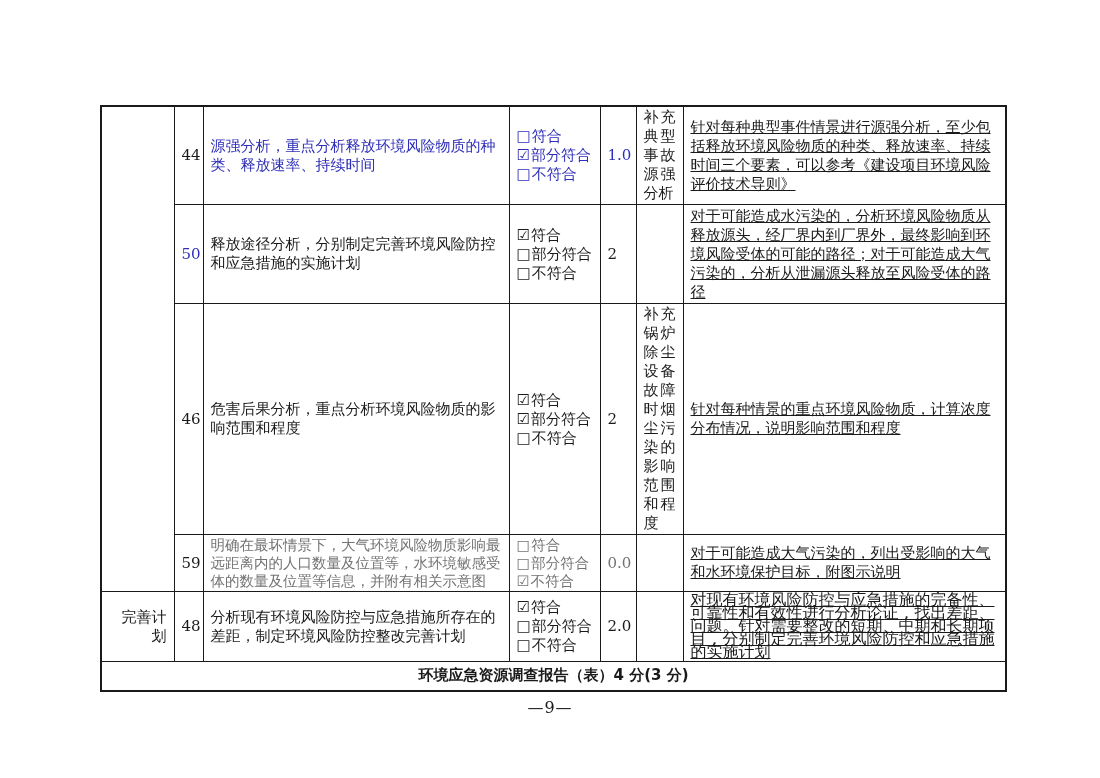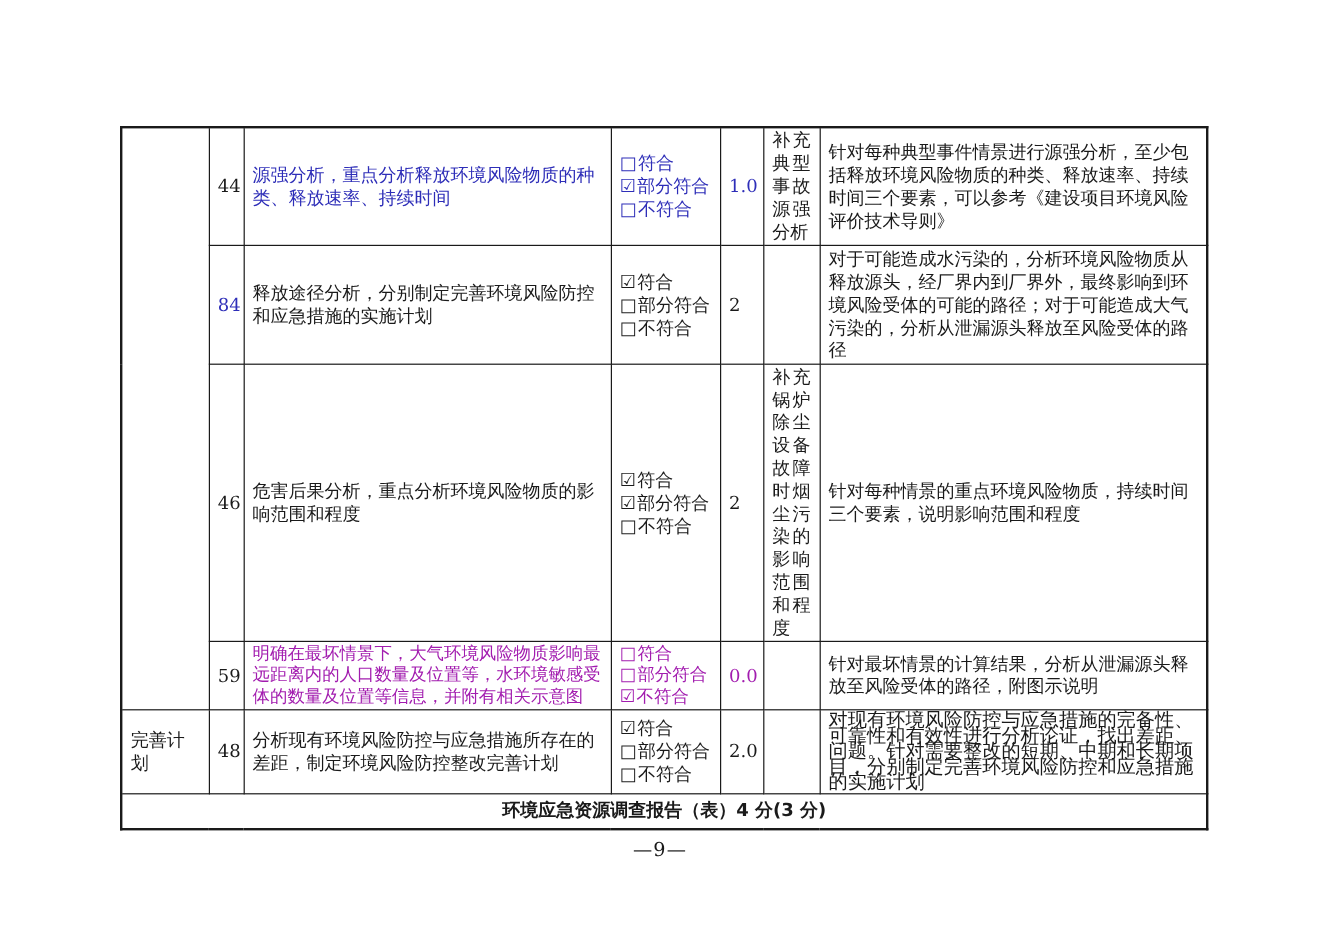--- a/index.html
+++ b/index.html
@@ -14,40 +14,40 @@
     border-collapse:collapse;table-layout:fixed;
     border:2px solid #1a1a1a;
   }
   table.assess td{
     border:1px solid #1a1a1a;
     padding:1px 7px;
     font-size:15px;line-height:19px;
     vertical-align:middle;
     overflow:hidden;
   }
-  td.cat{text-align:left;padding:1px 2px;}
+  td.cat{text-align:right;padding:1px 2px;}
   td.num{text-align:right;padding:1px 0;}
   td.desc{}
   td.check{padding:1px 4px;line-height:21px;}
   td.check .opt{display:flex;align-items:center;white-space:nowrap;}
   td.check .mark{margin-right:1px;}
   td.score{vertical-align:top;padding:2px 4px;font-size:14px;line-height:16px;}
   td.comment{vertical-align:top;padding:2px 5px;font-size:14px;line-height:17.6px;}
-  td.review{font-size:14.5px;line-height:19.5px;padding:1px 8px;}
+  td.review{font-size:14.5px;line-height:19.5px;padding:1px 8px;text-decoration:underline;}
   tr.r47 td.desc,tr.r47 td.check{line-height:18px;font-size:14.5px;}
   tr.r48 td.review{font-size:16px;line-height:12.9px;}
   td.footer{
     text-align:center;font-weight:bold;font-size:15px;line-height:18px;
     font-family:"DejaVu Sans","Liberation Sans",sans-serif;
     padding:1px 4px;
   }
   .vline{display:flex;justify-content:space-between;}
   .vline.vlast{justify-content:flex-start;}
   .c-blue{color:#2e2eb8;}
-  .c-red{color:#a21caf;}
+  .c-red{color:#737373;}
   .page-num{
     position:absolute;left:0;right:0;top:698px;
     text-align:center;font-size:16px;letter-spacing:1px;
   }
   
   tr.r44{height:88px;}
   tr.r45{height:99px;}
   tr.r46{height:215px;}
   tr.r47{height:56px;}
   tr.r48{height:70px;}
@@ -105,21 +105,21 @@
               <span>强</span>
             </div>
             <div class="vline vlast">
               <span>分</span>
               <span>析</span>
             </div>
           </td>
         <td class="review">针对每种典型事件情景进行源强分析，至少包括释放环境风险物质的种类、释放速率、持续时间三个要素，可以参考《建设项目环境风险评价技术导则》</td>
       </tr>
       <tr class="r45">
-        <td class="num c-blue">84</td>
+        <td class="num c-blue">50</td>
         <td class="desc">释放途径分析，分别制定完善环境风险防控和应急措施的实施计划</td>
         <td class="check">
             <div class="opt">
               <span class="mark">☑</span>
               <span>符合</span>
             </div>
             <div class="opt">
               <span class="mark">□</span>
               <span>部分符合</span>
             </div>
@@ -192,42 +192,42 @@
               <span>围</span>
             </div>
             <div class="vline">
               <span>和</span>
               <span>程</span>
             </div>
             <div class="vline vlast">
               <span>度</span>
             </div>
           </td>
-        <td class="review">针对每种情景的重点环境风险物质，持续时间三个要素，说明影响范围和程度</td>
+        <td class="review">针对每种情景的重点环境风险物质，计算浓度分布情况，说明影响范围和程度</td>
       </tr>
       <tr class="r47">
         <td class="num">59</td>
         <td class="desc c-red">明确在最坏情景下，大气环境风险物质影响最远距离内的人口数量及位置等，水环境敏感受体的数量及位置等信息，并附有相关示意图</td>
         <td class="check c-red">
             <div class="opt">
               <span class="mark">□</span>
               <span>符合</span>
             </div>
             <div class="opt">
               <span class="mark">□</span>
               <span>部分符合</span>
             </div>
             <div class="opt">
               <span class="mark">☑</span>
               <span>不符合</span>
             </div>
           </td>
         <td class="score c-red">0.0</td>
         <td class="comment"></td>
-        <td class="review">针对最坏情景的计算结果，分析从泄漏源头释放至风险受体的路径，附图示说明</td>
+        <td class="review">对于可能造成大气污染的，列出受影响的大气和水环境保护目标，附图示说明</td>
       </tr>
       <tr class="r48">
         <td class="cat">完善计划</td>
         <td class="num">48</td>
         <td class="desc">分析现有环境风险防控与应急措施所存在的差距，制定环境风险防控整改完善计划</td>
         <td class="check">
             <div class="opt">
               <span class="mark">☑</span>
               <span>符合</span>
             </div>

